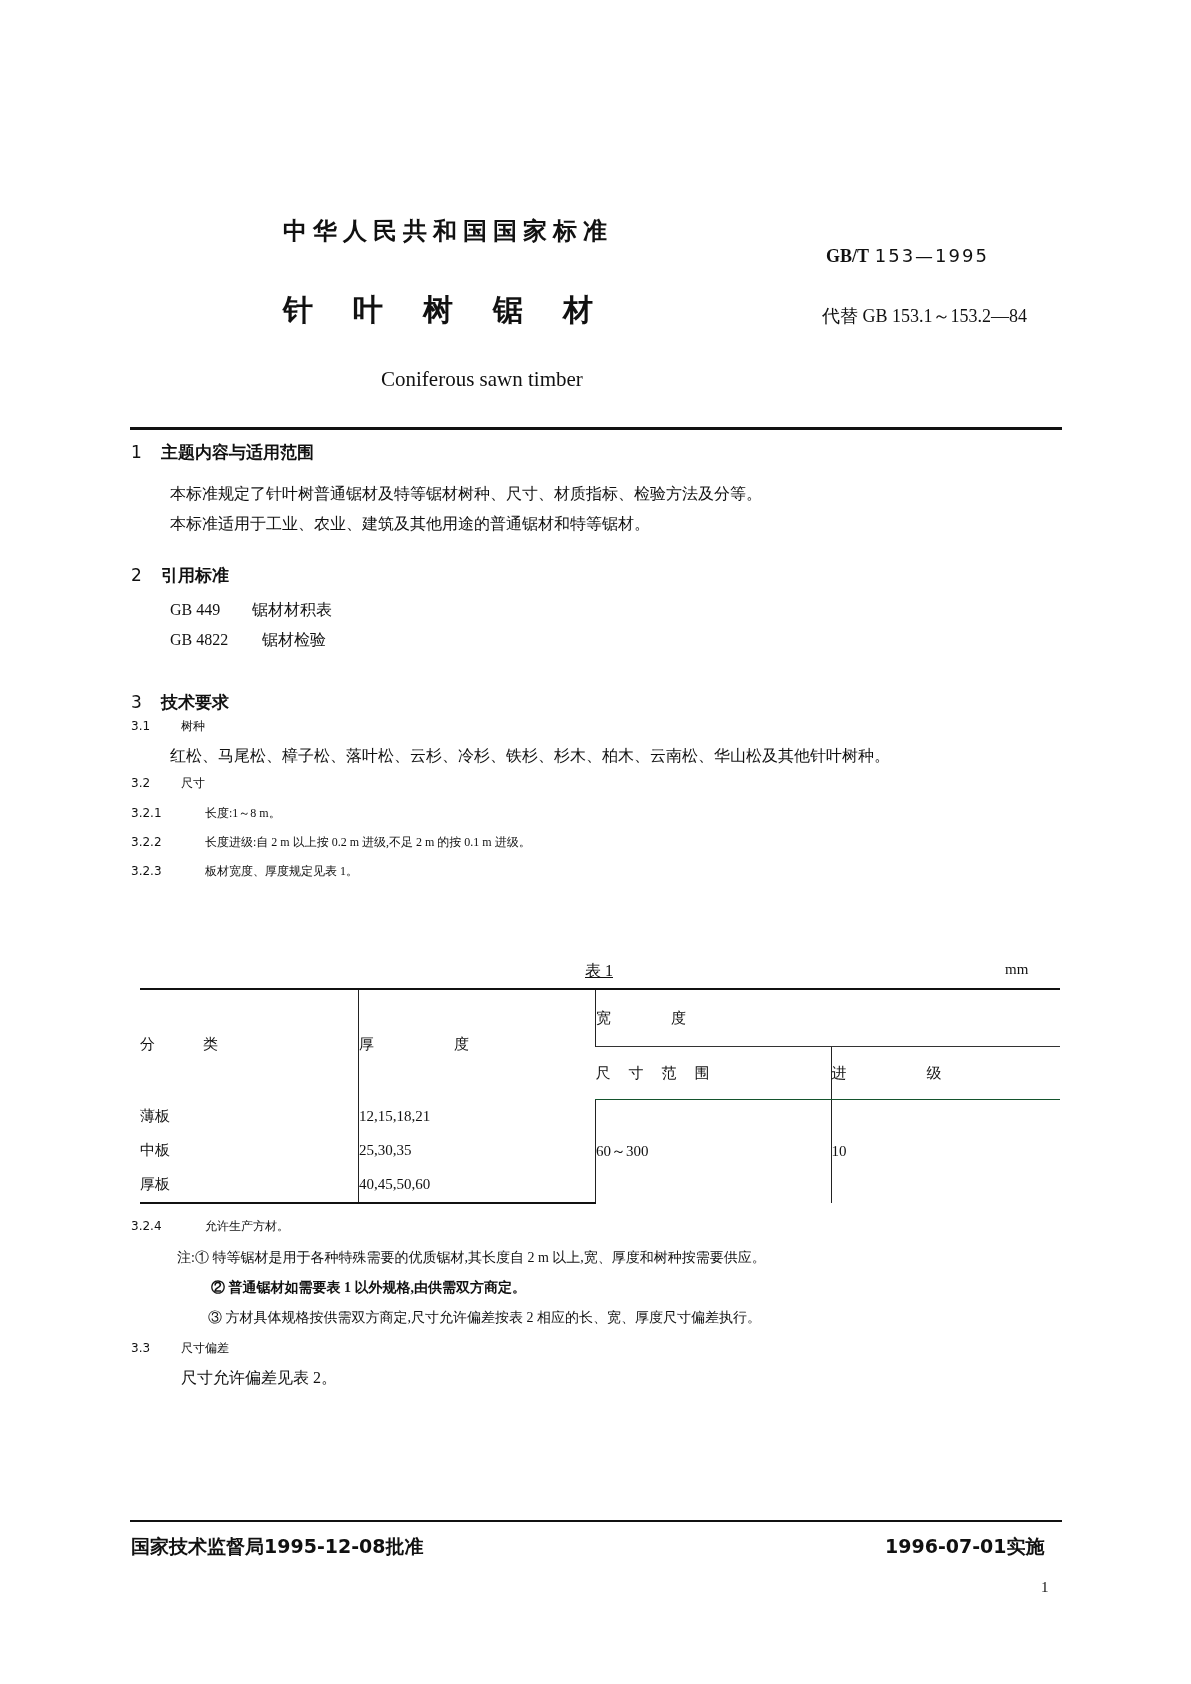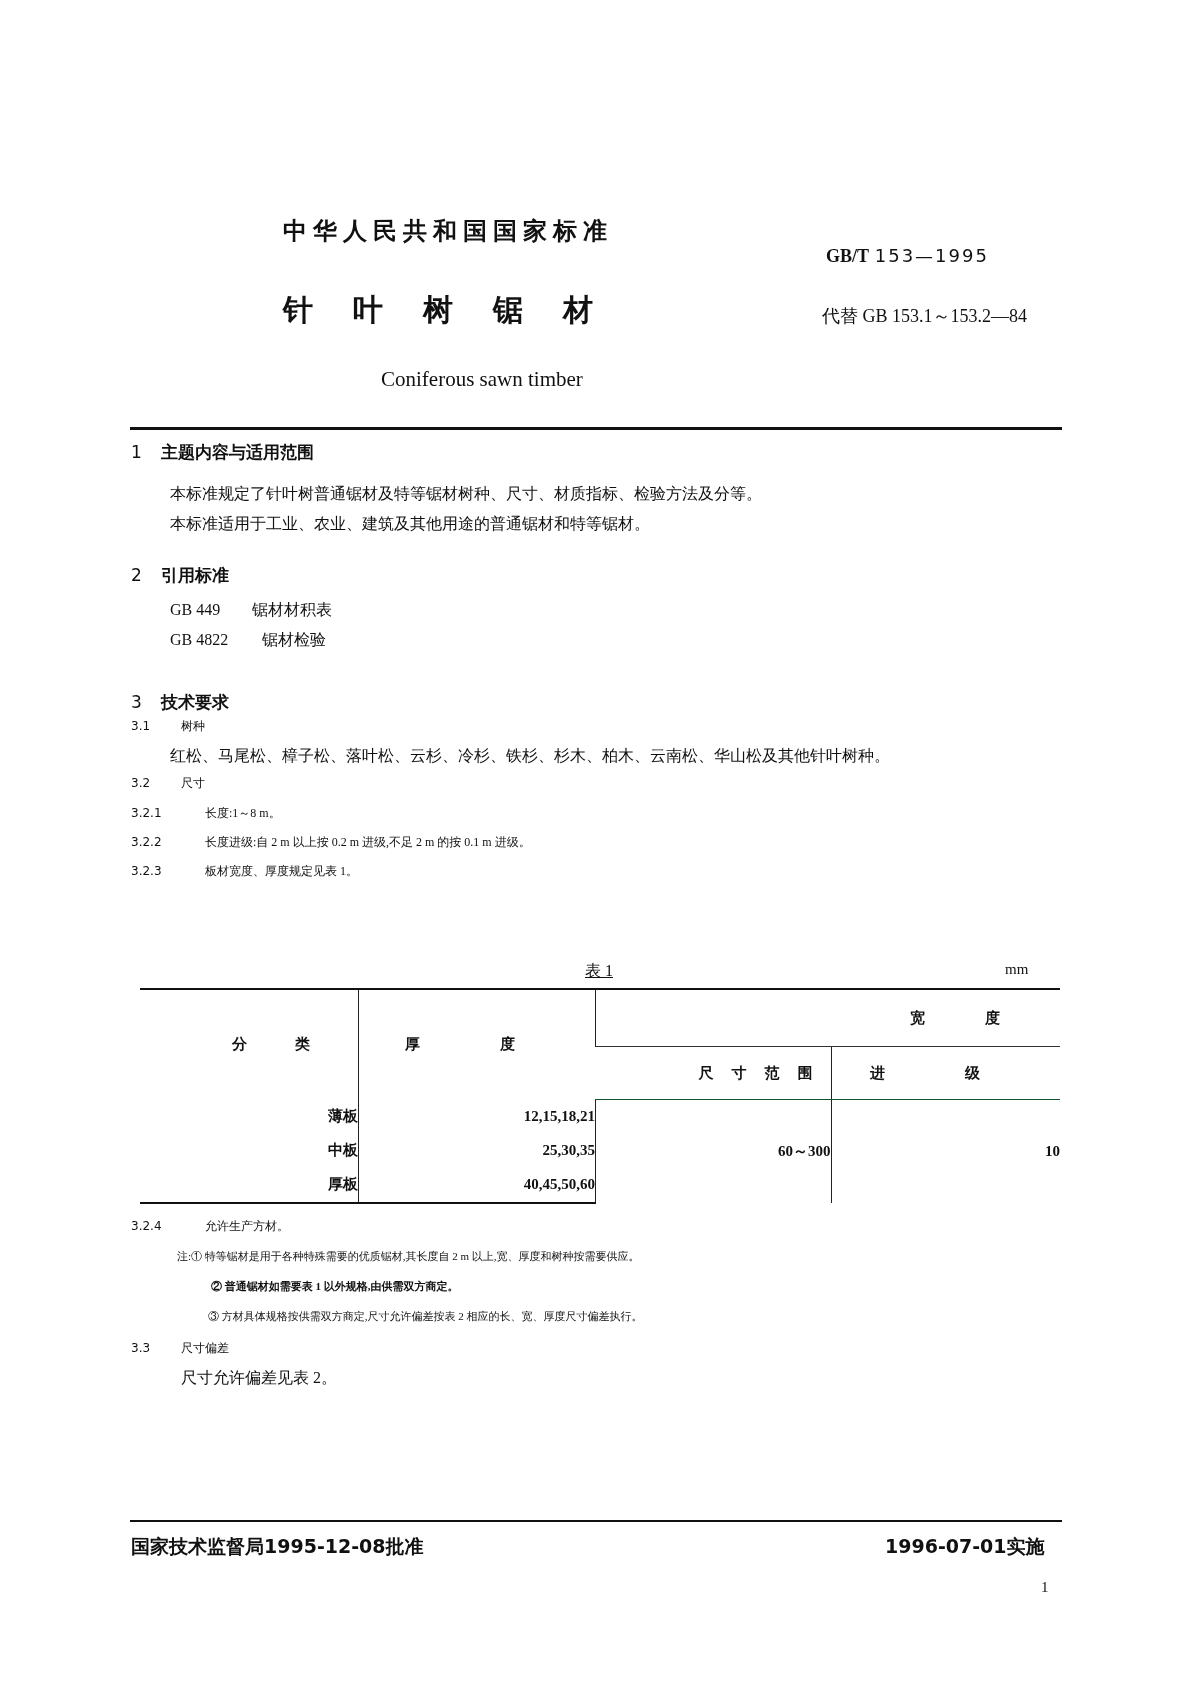--- a/index.html
+++ b/index.html
@@ -45,41 +45,41 @@
     #table-unit { left: 1005px; top: 961px; font-size: 15px; }
     #table1 {
       position: absolute;
       left: 140px;
       top: 988px;
       width: 920px;
       border-collapse: collapse;
       font-size: 15px;
     }
     #table1 td, #table1 th {
-      font-weight: bold;
-      text-align: right;
+      font-weight: normal;
+      text-align: left;
       padding: 0;
       border-left: 1px solid #222;
     }
     #table1 tr > *:first-child { border-left: none; }
     #table1 thead tr:first-child > * { border-top: 2px solid #111; }
     #table1 .h-top { height: 56px; }
     #table1 .h-sub { height: 52px; border-top: 1px solid #333; }
     #table1 thead tr:last-child > * { border-bottom: 1px solid #14532d; }
     #table1 tbody tr:last-child > * { border-bottom: 2px solid #111; }
     #table1 tbody td { height: 34px; }
     #table1 .spaced { letter-spacing: 48px; }
     #table1 .spaced2 { letter-spacing: 80px; }
     #table1 .spaced3 { letter-spacing: 18px; }
     #table1 .spaced4 { letter-spacing: 60px; }
     #table1 .c1 { width: 218px; }
     #table1 .c2 { width: 236px; }
     #table1 .c3 { width: 235px; }
 
-    .note { font-size: 11px; }
+    .note { font-size: 14px; }
 
     #rule-bottom { left: 130px; top: 1520px; width: 932px; height: 2px; }
     #footer-approve { left: 131px; top: 1534px; font-size: 19px; font-weight: bold; }
     #footer-effective { left: 885px; top: 1534px; font-size: 19px; font-weight: bold; }
     #page-number { left: 1041px; top: 1579px; font-size: 15px; }
   </style>
 </head>
 <body>
 
 <div id="std-org" class="abs sans-bold">中华人民共和国国家标准</div>

